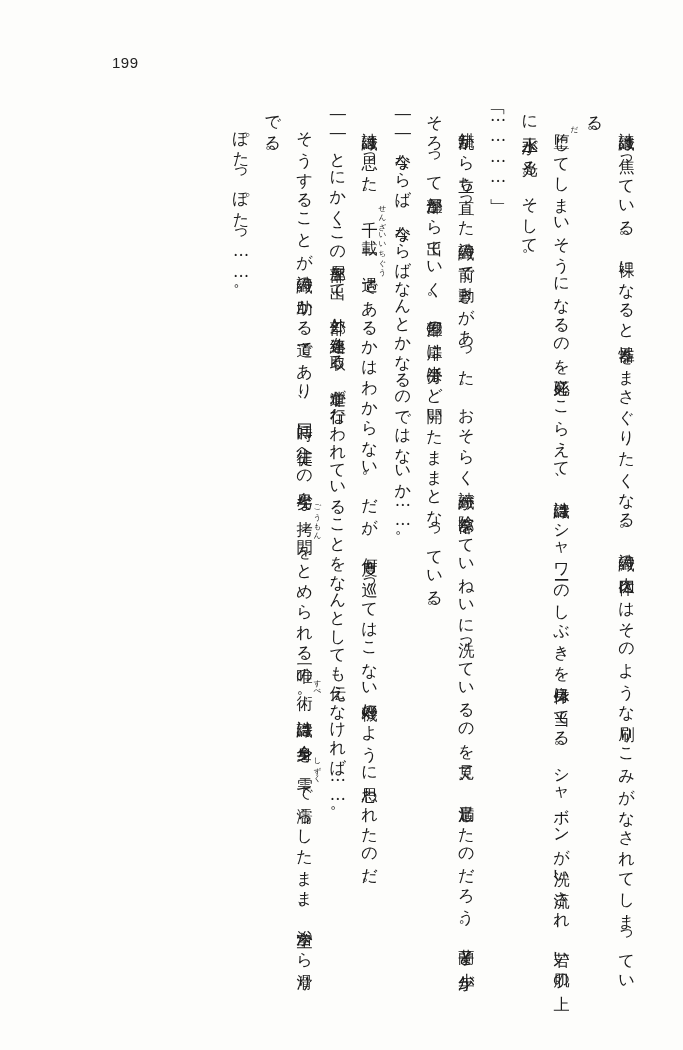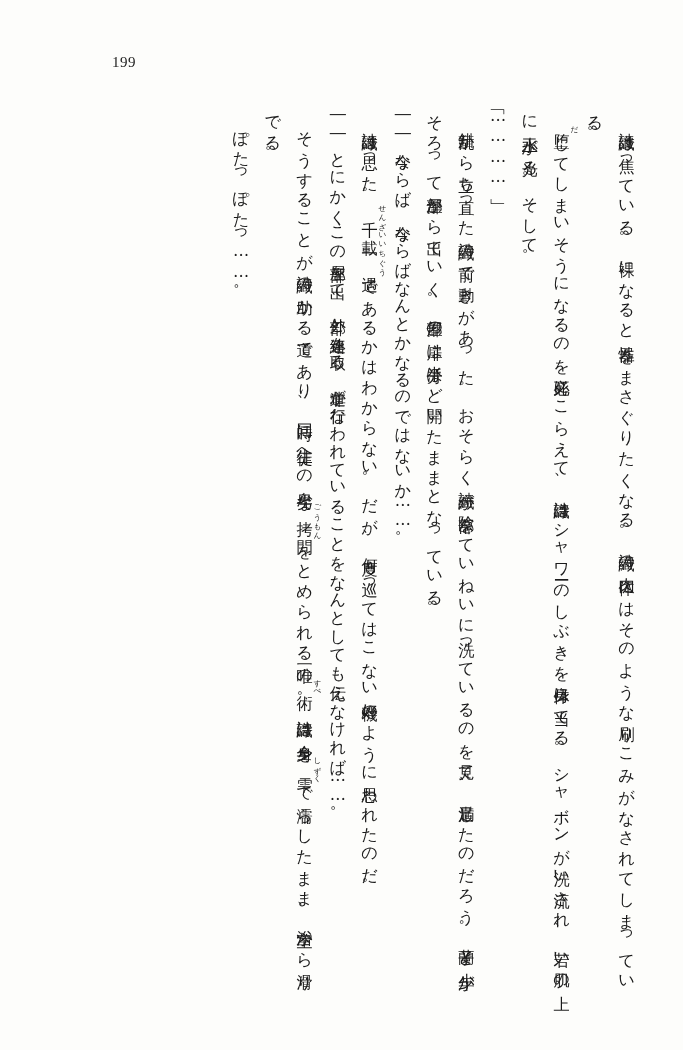--- a/index.html
+++ b/index.html
@@ -21,21 +21,21 @@
     height: 1050px;
     background: #fdfdfb;
   }
   .page-number {
     position: absolute;
     top: 54px;
     left: 112px;
     font-size: 15px;
     letter-spacing: 0.5px;
     color: #222;
-    font-family: Liberation Serif, serif;
+    font-family: Liberation Sans, sans-serif;
   }
   .text-block {
     position: absolute;
     top: 104px;
     left: 82px;
     width: 560px;
     height: 880px;
     writing-mode: vertical-rl;
     text-orientation: upright;
     direction: ltr;

